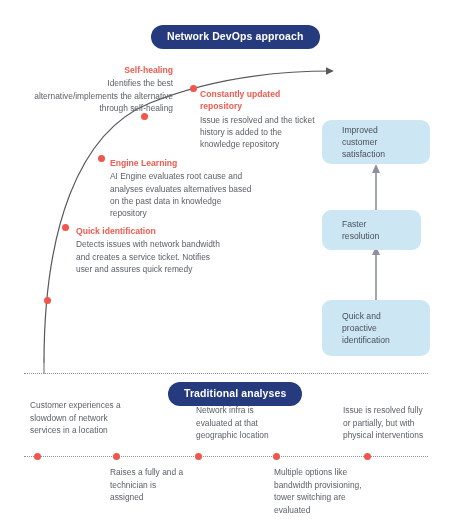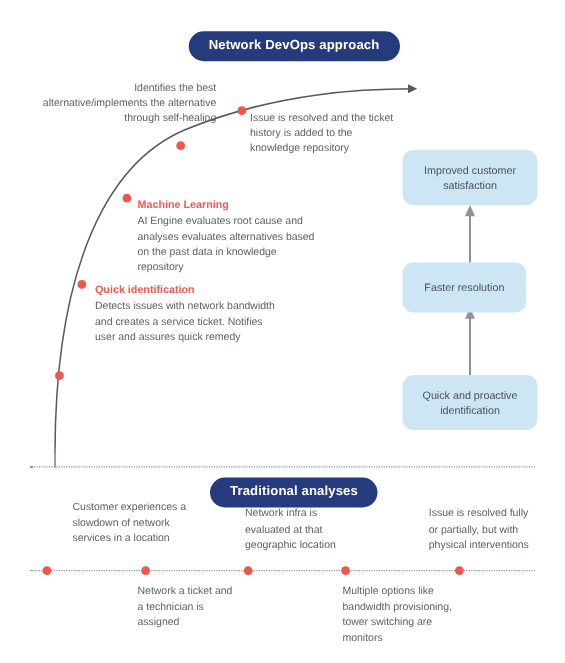--- a/index.html
+++ b/index.html
@@ -34,41 +34,41 @@
   #note-ml{left:110px;top:157px;width:145px;}
   #note-quick{left:76px;top:225px;width:150px;}
   #note-proactive{left:52px;top:294px;width:110px;}
 
   
   .dot{position:absolute;width:7px;height:7px;border-radius:50%;background:#F0564C;}
 
   
   .bbox{
     position:absolute;background:#CCE6F4;border-radius:9px;
-    color:#4a5058;font-size:8.6px;line-height:1.4;text-align:center;
+    color:#4a5058;font-size:8.6px;line-height:1.4;text-align:left;
     display:flex;align-items:center;justify-content:center;
-    box-sizing:border-box;padding:4px 8px;
+    box-sizing:border-box;padding:4px 20px;
   }
   #box-improved{left:322px;top:120px;width:108px;height:44px;}
   #box-faster{left:322px;top:210px;width:99px;height:40px;}
-  #box-quickproactive{left:322px;top:300px;width:108px;height:44px;}
+  #box-quickproactive{left:322px;top:300px;width:108px;height:56px;}
 
   
   .dotted-h{
     position:absolute;left:24px;width:404px;height:0;
     border-top:1.4px dotted #8d9199;
   }
   #div-top{top:373px;}
   #div-bottom{top:456px;}
 
   
   .tdot{position:absolute;width:7px;height:7px;border-radius:50%;background:#F0564C;top:453px;}
 
   .bnote{position:absolute;font-size:8.4px;line-height:1.5;color:#5b6068;}
-  #b1{left:30px;top:399px;width:92px;margin-left:28px;}
+  #b1{left:30px;top:399px;width:92px;}
   #b2{left:196px;top:404px;width:92px;}
   #b3{left:343px;top:404px;width:86px;}
   #b4{left:110px;top:466px;width:80px;}
   #b5{left:274px;top:466px;width:92px;}
 </style>
 </head>
 <body>
 
 <div class="stage">
 
@@ -91,29 +91,31 @@
     <line x1="44" y1="358" x2="44" y2="374" stroke="#8d9199" stroke-width="1.4"></line>
   </svg>
 
   <div class="dot" style="left:44px;top:297px;"></div>
   <div class="dot" style="left:62px;top:224px;"></div>
   <div class="dot" style="left:98px;top:155px;"></div>
   <div class="dot" style="left:141px;top:113px;"></div>
   <div class="dot" style="left:190px;top:85px;"></div>
 
   <div class="note right" id="note-self">
+    <span class="hd">Self-healing</span>
     <span>Identifies the best alternative/implements the alternative through self-healing</span>
   </div>
 
   <div class="note" id="note-repo">
+    <span class="hd">Constantly updated repository</span>
     <span>Issue is resolved and the ticket history is added to the knowledge repository</span>
   </div>
 
   <div class="note" id="note-ml">
-    <span class="hd">Machine Learning</span>
+    <span class="hd">Engine Learning</span>
     <span>AI Engine evaluates root cause and analyses evaluates alternatives based on the past data in knowledge repository</span>
   </div>
 
   <div class="note" id="note-quick">
     <span class="hd">Quick identification</span>
     <span>Detects issues with network bandwidth and creates a service ticket. Notifies user and assures quick remedy</span>
   </div>
 
 
   <div class="bbox" id="box-improved">Improved customer satisfaction</div>
@@ -127,16 +129,16 @@
 
   <div class="tdot" style="left:34px;"></div>
   <div class="tdot" style="left:113px;"></div>
   <div class="tdot" style="left:195px;"></div>
   <div class="tdot" style="left:273px;"></div>
   <div class="tdot" style="left:364px;"></div>
 
   <div class="bnote" id="b1">Customer experiences a slowdown of network services in a location</div>
   <div class="bnote" id="b2">Network infra is evaluated at that geographic location</div>
   <div class="bnote" id="b3">Issue is resolved fully or partially, but with physical interventions</div>
-  <div class="bnote" id="b4">Network a ticket and a technician is assigned</div>
-  <div class="bnote" id="b5">Multiple options like bandwidth provisioning, tower switching are monitors</div>
+  <div class="bnote" id="b4">Raises a fully and a technician is assigned</div>
+  <div class="bnote" id="b5">Multiple options like bandwidth provisioning, tower switching are evaluated</div>
 
 </div>
 
 </body></html>

